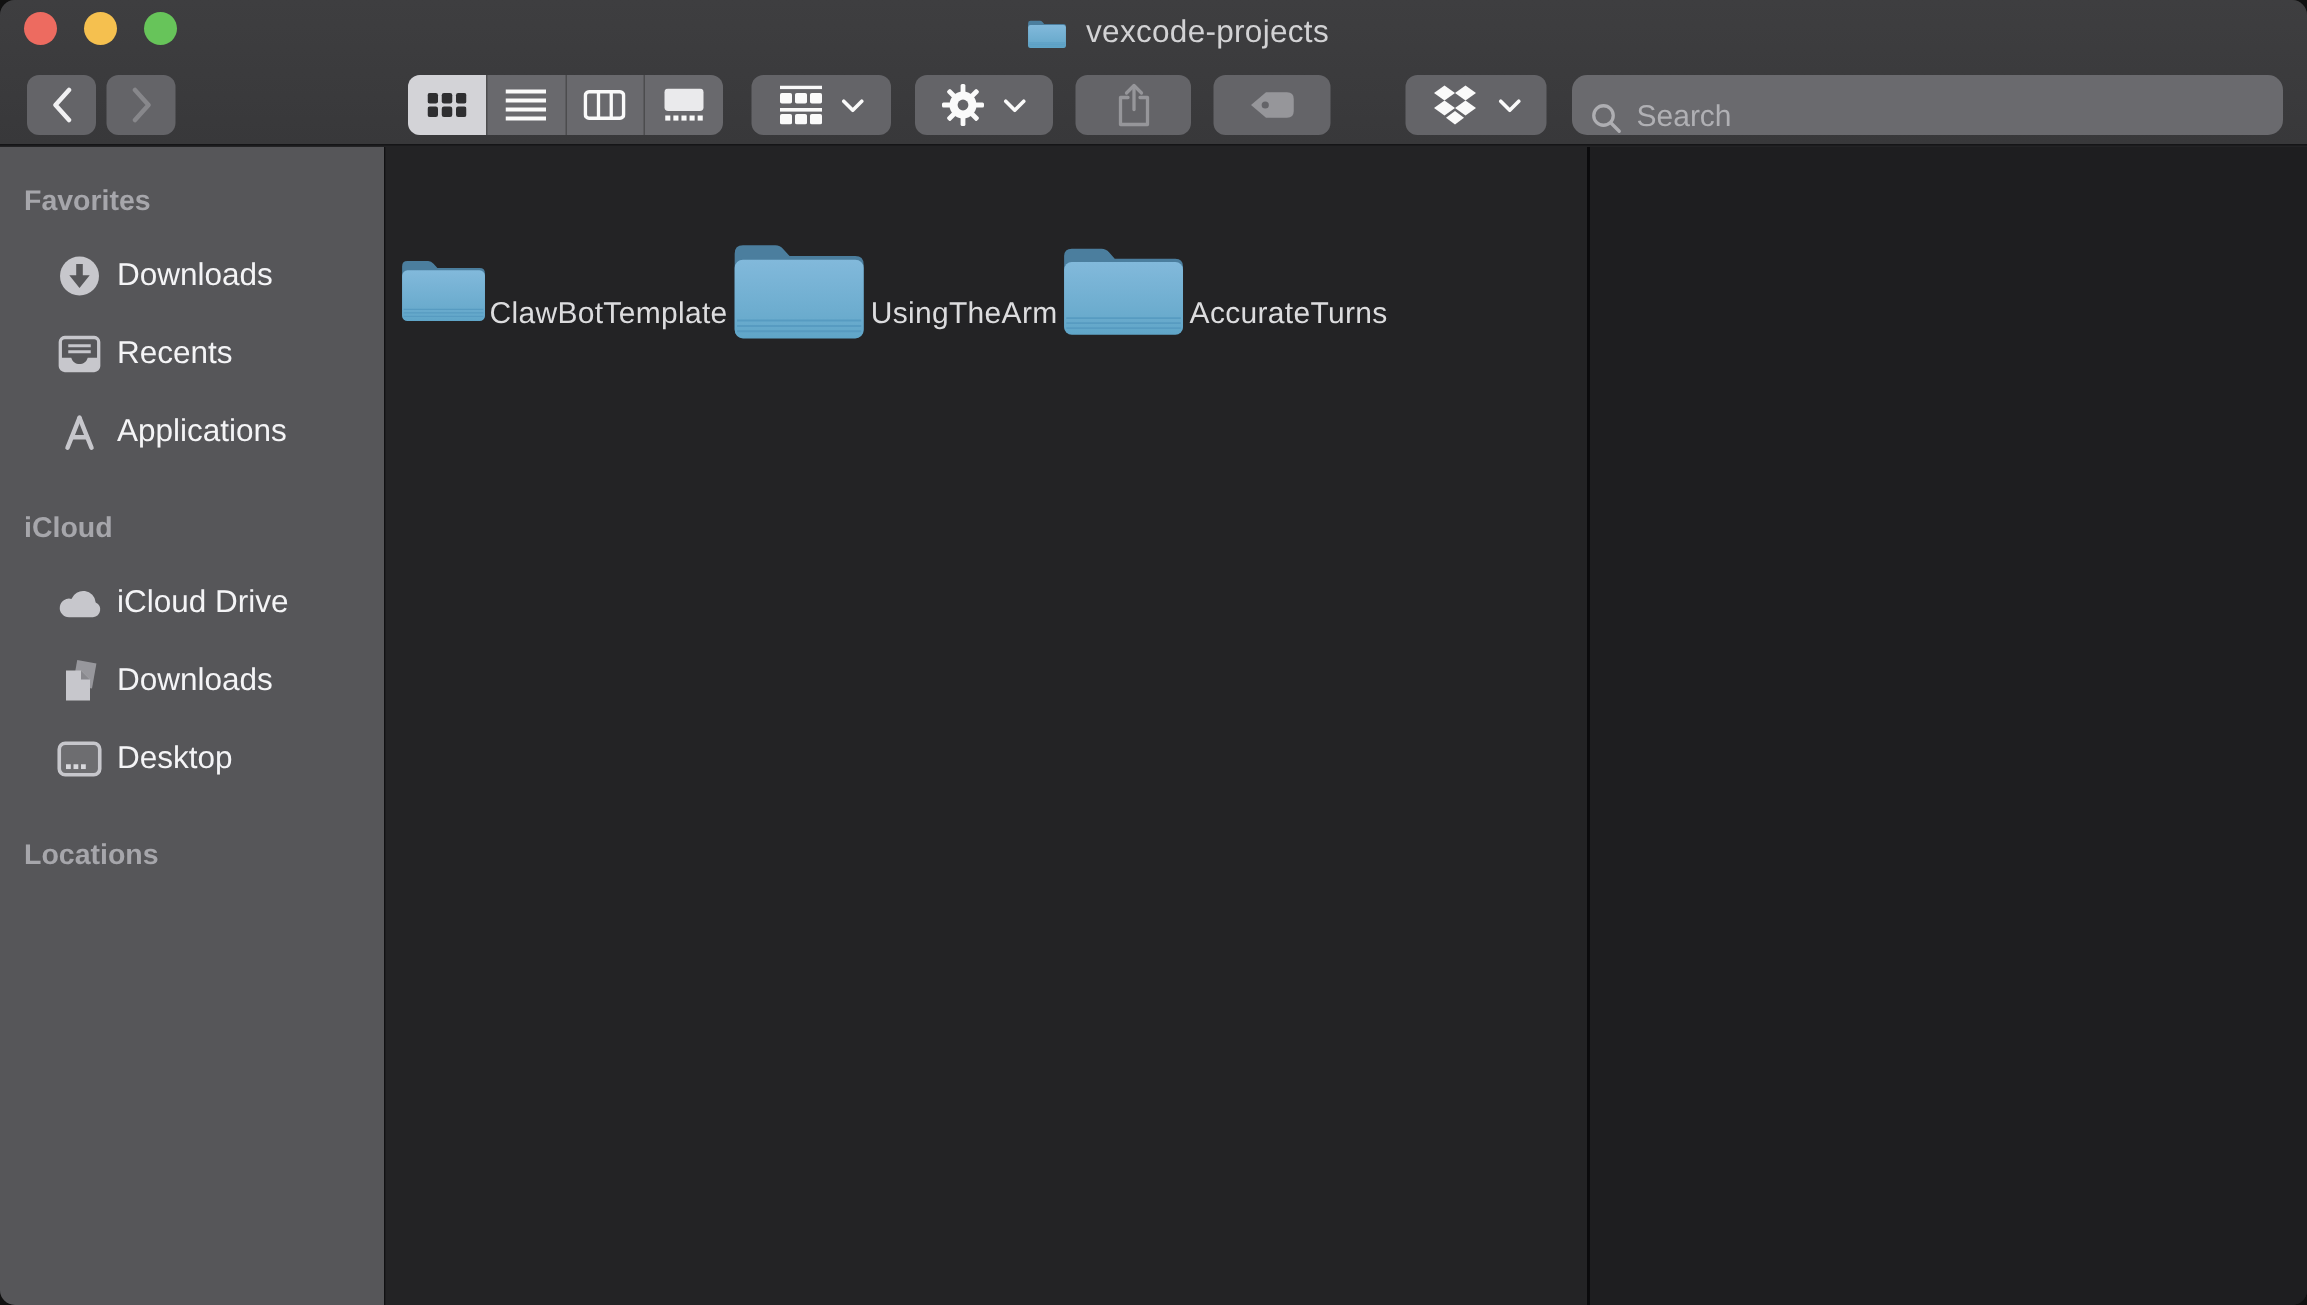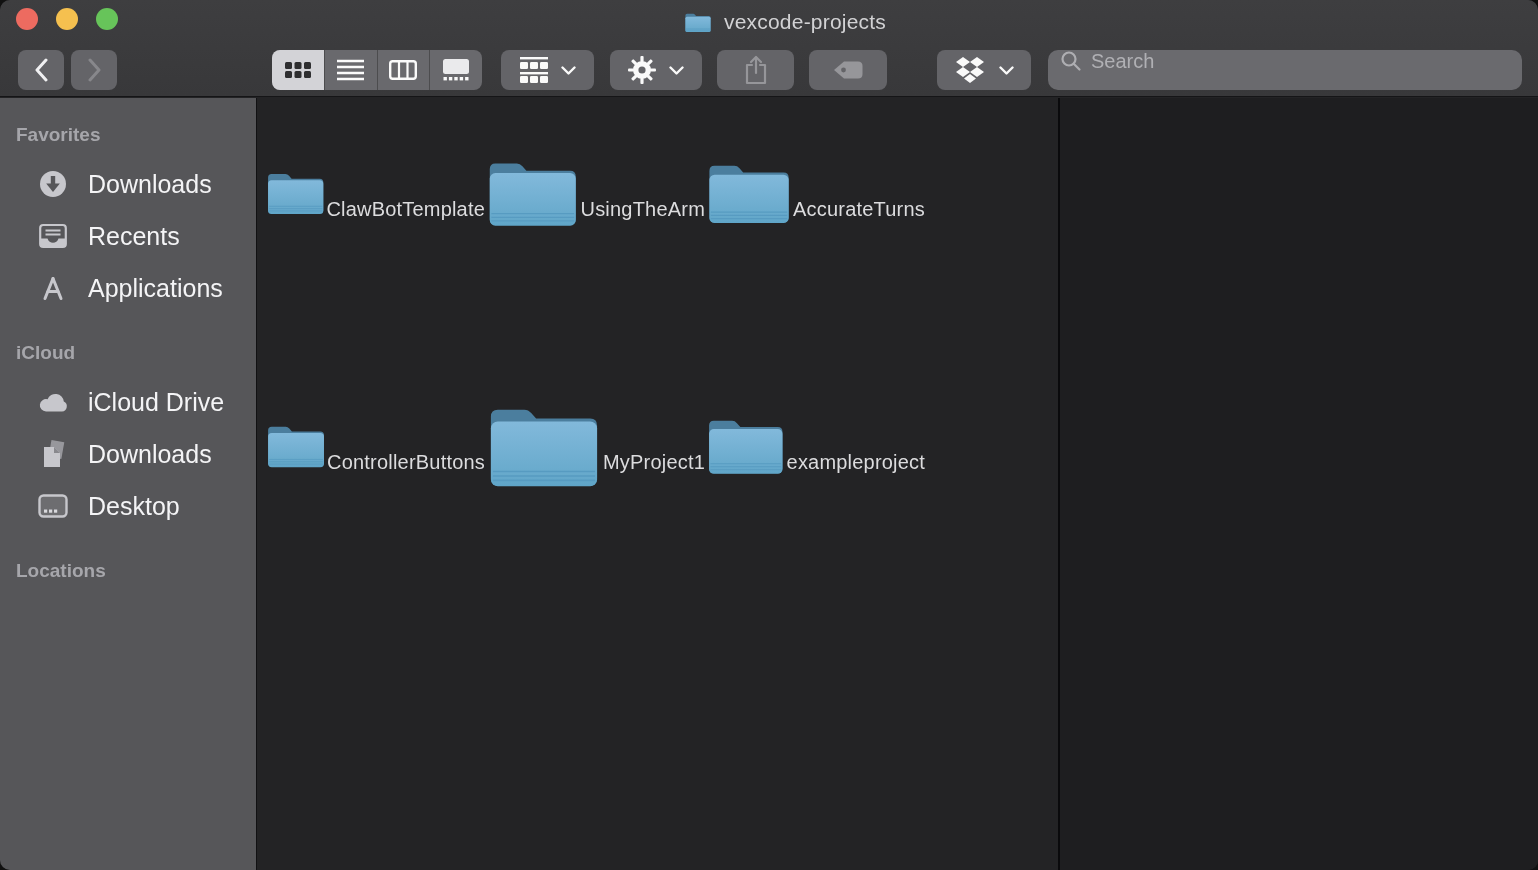--- a/index.html
+++ b/index.html
@@ -34,41 +34,41 @@
     position:absolute; top:50px; left:272px; width:210px; height:40px;
     display:flex; border-radius:8px; overflow:hidden; background:#69696d;
   }
   .segment { flex:1; display:flex; align-items:center; justify-content:center; }
   .segment + .segment { border-left:1px solid #4c4c4e; }
   .segment.selected { background:#d3d3d7; }
   
   .search {
     position:absolute; top:50px; left:1048px; width:474px; height:40px;
     background:#6a6a6e; border-radius:10px;
-    display:flex; align-items:flex-start; padding:0 12px; gap:9px;
+    display:flex; align-items:flex-end; padding:0 12px; gap:9px;
   }
   .search input {
     flex:1; background:transparent; border:none; outline:none;
     font-size:20px; color:#ececee; font-family:"Liberation Sans", sans-serif;
   }
   .search input::placeholder { color:#b0b0b4; }
   
   .body { position:absolute; top:98px; left:0; width:100%; height:772px; display:flex; }
   .sidebar {
     width:256px; height:100%; background:#565659; flex:none;
     padding-top:22px; overflow:hidden;
   }
   .side-header {
     height:30px; line-height:30px; padding-left:16px;
     font-size:19px; font-weight:600; color:#a6a6ab;
   }
   .side-list { margin-top:8px; margin-bottom:0; }
   .side-item { height:52px; display:flex; align-items:center; padding-left:36px; }
   .side-item .s-icon { width:34px; display:flex; justify-content:center; flex:none; }
-  .side-item .s-label { margin-left:18px; font-size:25px; font-weight:500; color:#f4f4f6; white-space:nowrap; }
+  .side-item .s-label { margin-left:8px; font-size:21px; font-weight:500; color:#f4f4f6; white-space:nowrap; }
   .mt24 { margin-top:24px; } .mt28 { margin-top:28px; }
   .vdiv1 { width:1px; background:#111113; flex:none; }
   .content { position:relative; width:801px; height:100%; background:#232325; flex:none; }
   .vdiv2 { width:2px; background:#0a0a0c; flex:none; }
   .rightpane { flex:1; height:100%; background:#1e1e20; }
   
   .frow { position:absolute; left:8px; display:flex; }
   .frow.r1 { top:48px; } .frow.r2 { top:301px; }
   .cell { width:220px; display:flex; flex-direction:row; align-items:center; }
   .fsvg { width:120px; height:94px; display:block; }
@@ -351,38 +351,18 @@
             </svg>
           <div class="flabel">UsingTheArm</div>
         </div>
         <div class="cell">
           <svg class="fsvg" viewBox="0 0 120 94">
               <use href="#folder-sym"></use>
             </svg>
           <div class="flabel">AccurateTurns</div>
         </div>
       </div>
-      <div class="frow r2">
-        <div class="cell">
-          <svg class="fsvg" viewBox="0 0 120 94">
-              <use href="#folder-sym"></use>
-            </svg>
-          <div class="flabel">ControllerButtons</div>
-        </div>
-        <div class="cell">
-          <svg class="fsvg" viewBox="0 0 120 94">
-              <use href="#folder-sym"></use>
-            </svg>
-          <div class="flabel">MyProject1</div>
-        </div>
-        <div class="cell">
-          <svg class="fsvg" viewBox="0 0 120 94">
-              <use href="#folder-sym"></use>
-            </svg>
-          <div class="flabel">exampleproject</div>
-        </div>
-      </div>
     </div>
 
     <div class="vdiv2"></div>
     <div class="rightpane"></div>
   </div>
 </div>
 
 </body></html>

